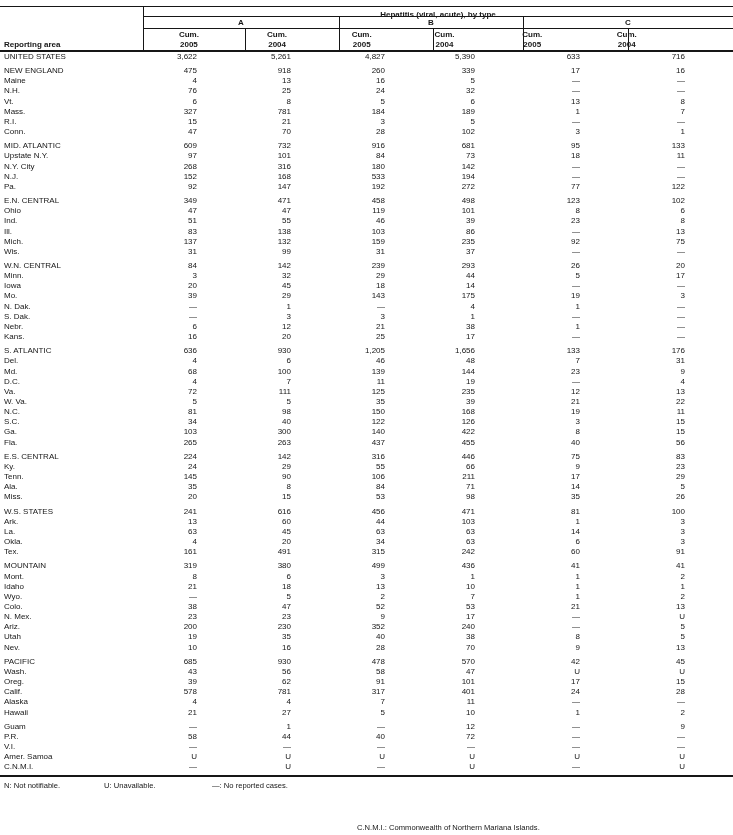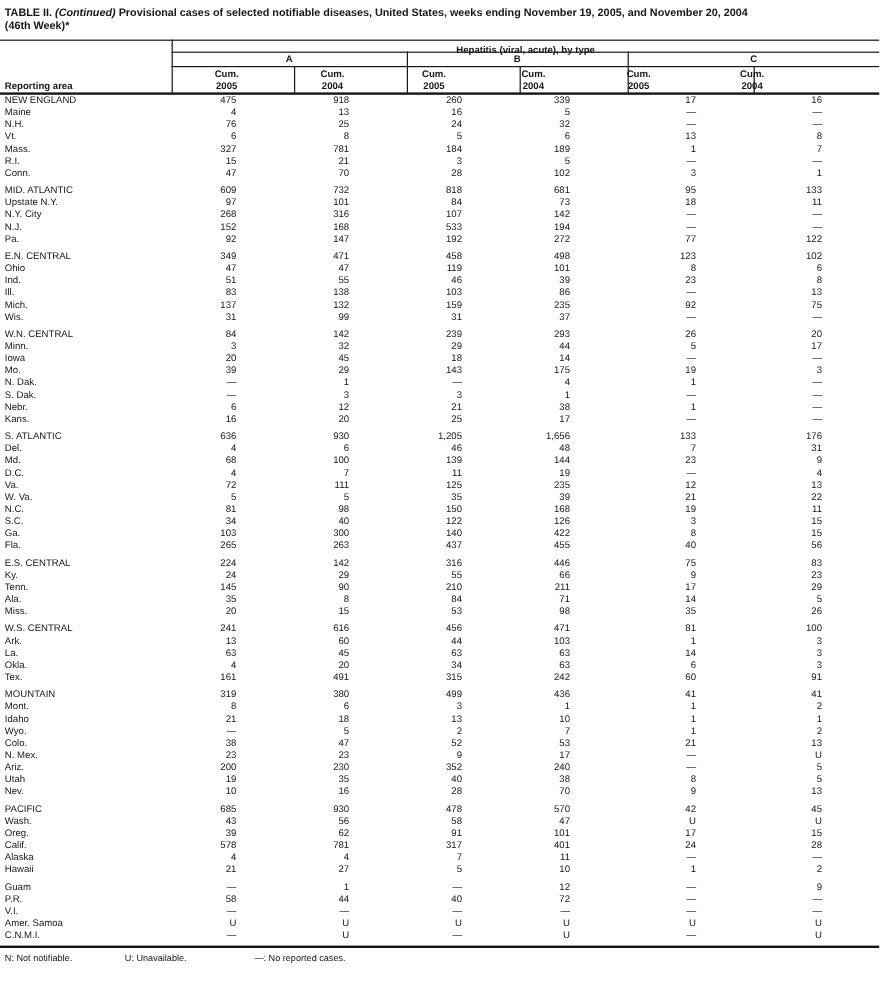--- a/index.html
+++ b/index.html
@@ -66,27 +66,20 @@
   #legend-1 { left:104px; }
   #legend-2 { left:212px; }
   #legend-3 { left:357px;margin-top:42px; }
   #foot-note { position:absolute; left:4px; top:10px; white-space:nowrap; }
 </style>
 </head>
 <body>
 
 <div class="page">
 
-  <div class="title">
-    <span>TABLE II.</span>
-    <span class="cont">(Continued)</span>
-    <span>Provisional cases of selected notifiable diseases, United States, weeks ending November 19, 2005, and November 20, 2004</span>
-    <br>
-    <span>(46th Week)*</span>
-  </div>
 
   <div class="thead">
     <div class="rule" id="rule-top"></div>
     <div id="spanner">Hepatitis (viral, acute), by type</div>
     <div class="rule" id="rule-spanner"></div>
     <div id="groups">
       <div class="grp">A</div>
       <div class="grp">B</div>
       <div class="grp">C</div>
     </div>
@@ -123,20 +116,31 @@
     <div class="rule" id="v-bc"></div>
     <div class="rule" id="tick-a"></div>
     <div class="rule" id="tick-b"></div>
     <div class="rule" id="tick-c"></div>
     <div class="rule" id="rule-hbottom"></div>
   </div>
 
   <div class="tbody" id="tbody">
       <div class="section">
         <div class="row">
+          <span class="lbl">UNITED STATES</span>
+          <span class="val">3,622</span>
+          <span class="val">5,261</span>
+          <span class="val">4,827</span>
+          <span class="val">5,390</span>
+          <span class="val">633</span>
+          <span class="val">716</span>
+        </div>
+      </div>
+      <div class="section">
+        <div class="row">
           <span class="lbl">NEW ENGLAND</span>
           <span class="val">475</span>
           <span class="val">918</span>
           <span class="val">260</span>
           <span class="val">339</span>
           <span class="val">17</span>
           <span class="val">16</span>
         </div>
         <div class="row">
           <span class="lbl">Maine</span>
@@ -191,39 +195,39 @@
           <span class="val">102</span>
           <span class="val">3</span>
           <span class="val">1</span>
         </div>
       </div>
       <div class="section">
         <div class="row">
           <span class="lbl">MID. ATLANTIC</span>
           <span class="val">609</span>
           <span class="val">732</span>
-          <span class="val">818</span>
+          <span class="val">916</span>
           <span class="val">681</span>
           <span class="val">95</span>
           <span class="val">133</span>
         </div>
         <div class="row">
           <span class="lbl">Upstate N.Y.</span>
           <span class="val">97</span>
           <span class="val">101</span>
           <span class="val">84</span>
           <span class="val">73</span>
           <span class="val">18</span>
           <span class="val">11</span>
         </div>
         <div class="row">
           <span class="lbl">N.Y. City</span>
           <span class="val">268</span>
           <span class="val">316</span>
-          <span class="val">107</span>
+          <span class="val">180</span>
           <span class="val">142</span>
           <span class="val">—</span>
           <span class="val">—</span>
         </div>
         <div class="row">
           <span class="lbl">N.J.</span>
           <span class="val">152</span>
           <span class="val">168</span>
           <span class="val">533</span>
           <span class="val">194</span>
@@ -478,21 +482,21 @@
           <span class="val">29</span>
           <span class="val">55</span>
           <span class="val">66</span>
           <span class="val">9</span>
           <span class="val">23</span>
         </div>
         <div class="row">
           <span class="lbl">Tenn.</span>
           <span class="val">145</span>
           <span class="val">90</span>
-          <span class="val">210</span>
+          <span class="val">106</span>
           <span class="val">211</span>
           <span class="val">17</span>
           <span class="val">29</span>
         </div>
         <div class="row">
           <span class="lbl">Ala.</span>
           <span class="val">35</span>
           <span class="val">8</span>
           <span class="val">84</span>
           <span class="val">71</span>
@@ -504,21 +508,21 @@
           <span class="val">20</span>
           <span class="val">15</span>
           <span class="val">53</span>
           <span class="val">98</span>
           <span class="val">35</span>
           <span class="val">26</span>
         </div>
       </div>
       <div class="section">
         <div class="row">
-          <span class="lbl">W.S. CENTRAL</span>
+          <span class="lbl">W.S. STATES</span>
           <span class="val">241</span>
           <span class="val">616</span>
           <span class="val">456</span>
           <span class="val">471</span>
           <span class="val">81</span>
           <span class="val">100</span>
         </div>
         <div class="row">
           <span class="lbl">Ark.</span>
           <span class="val">13</span>

